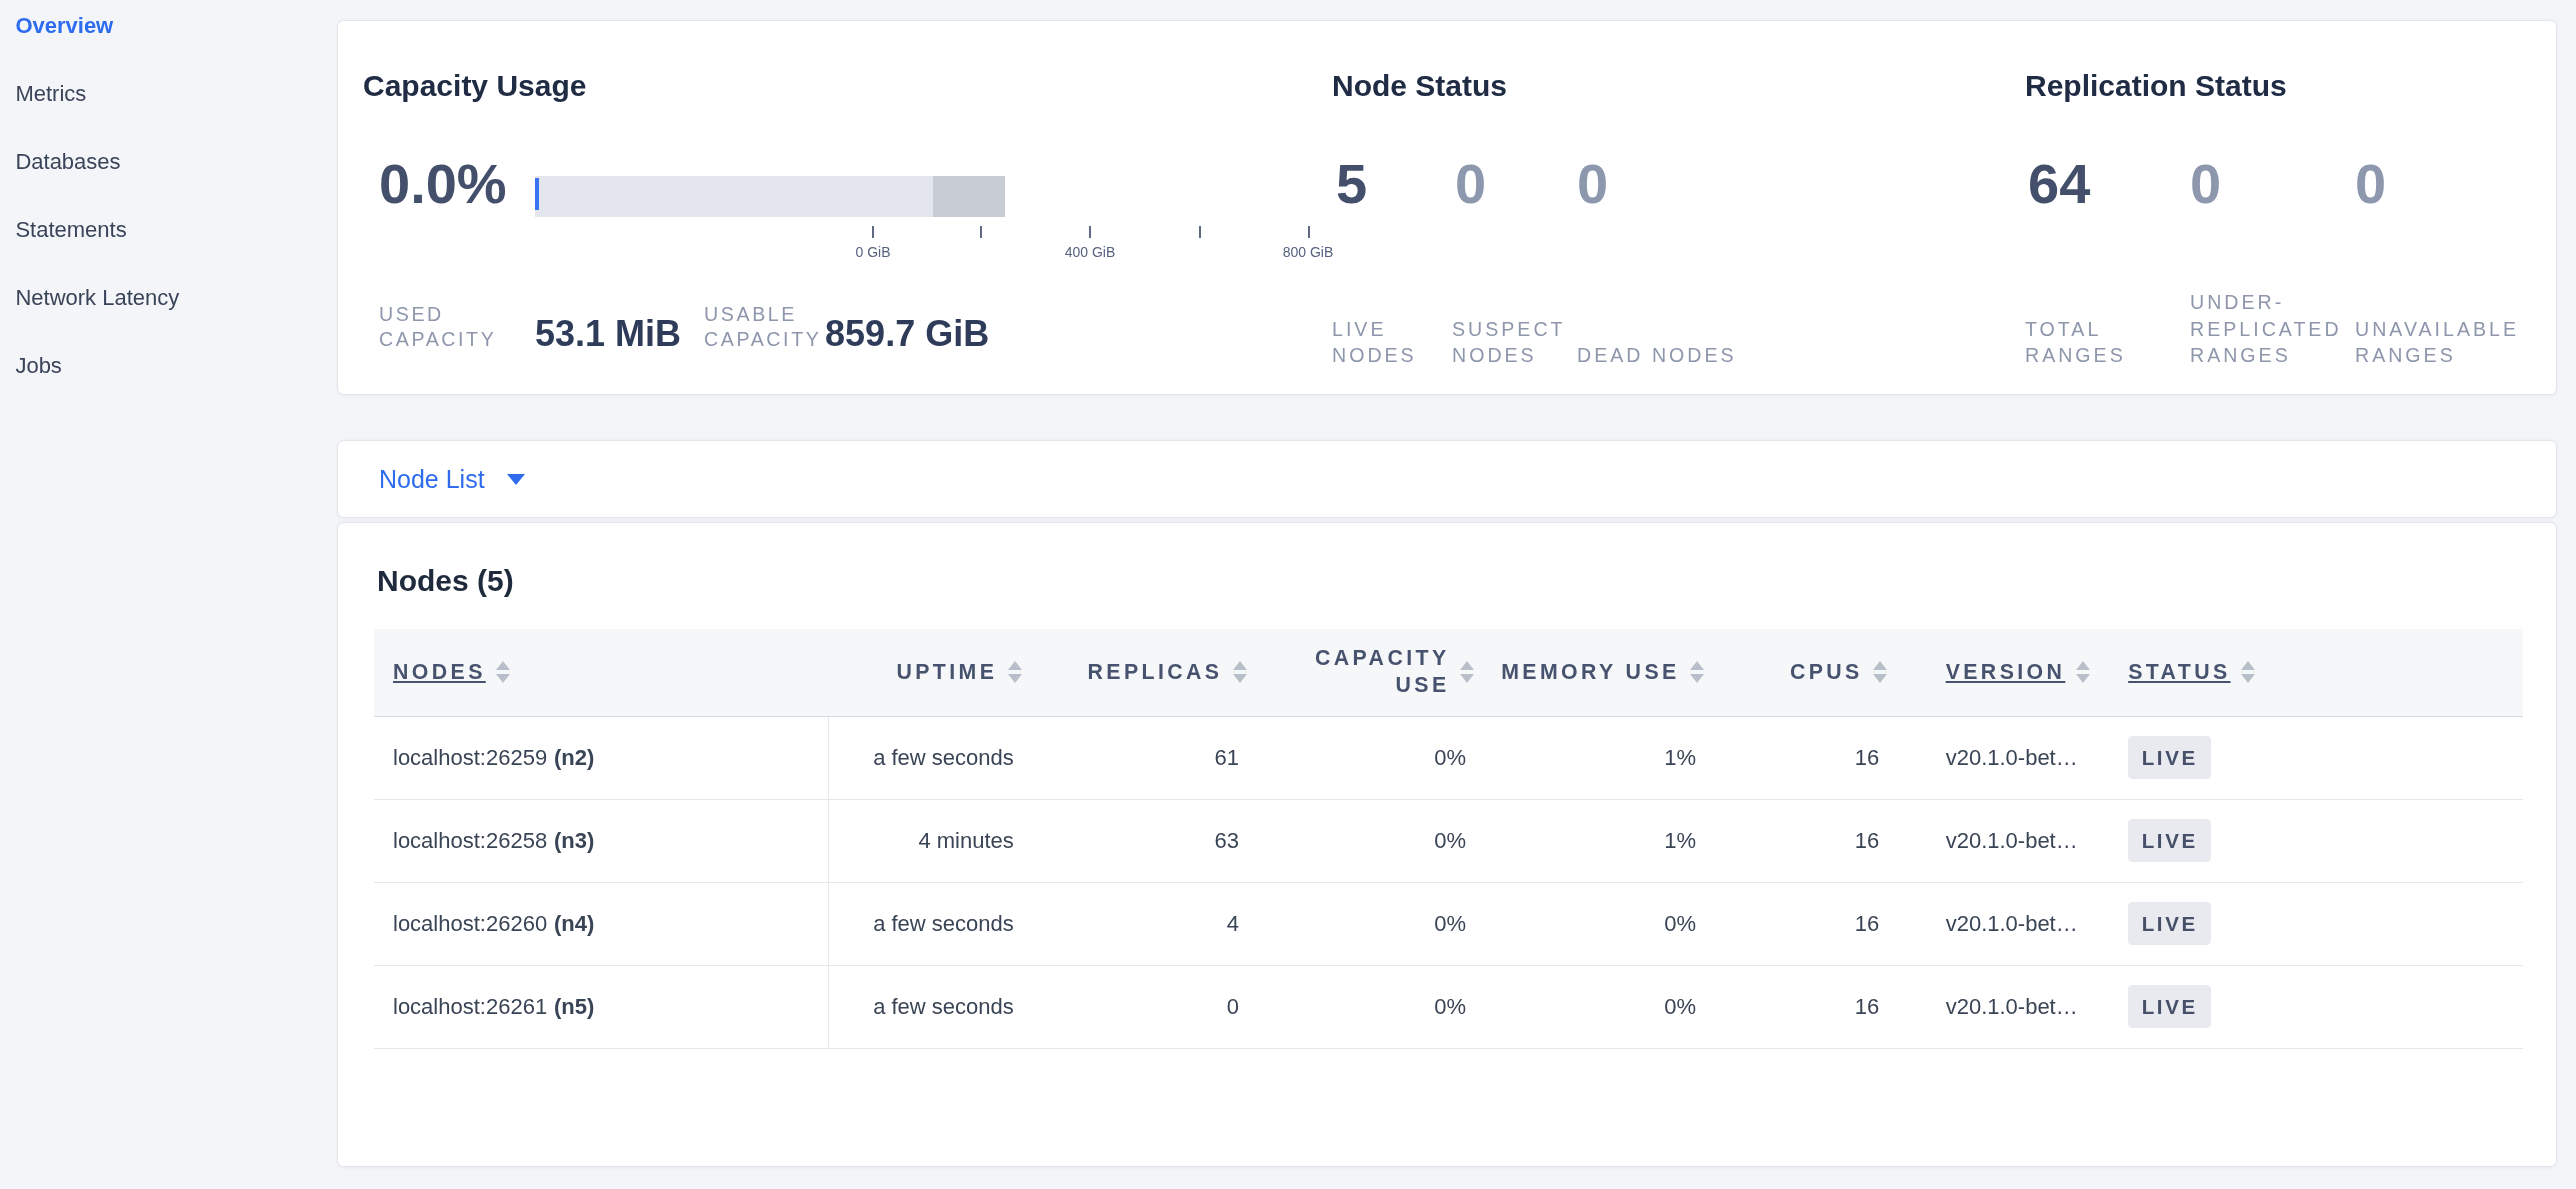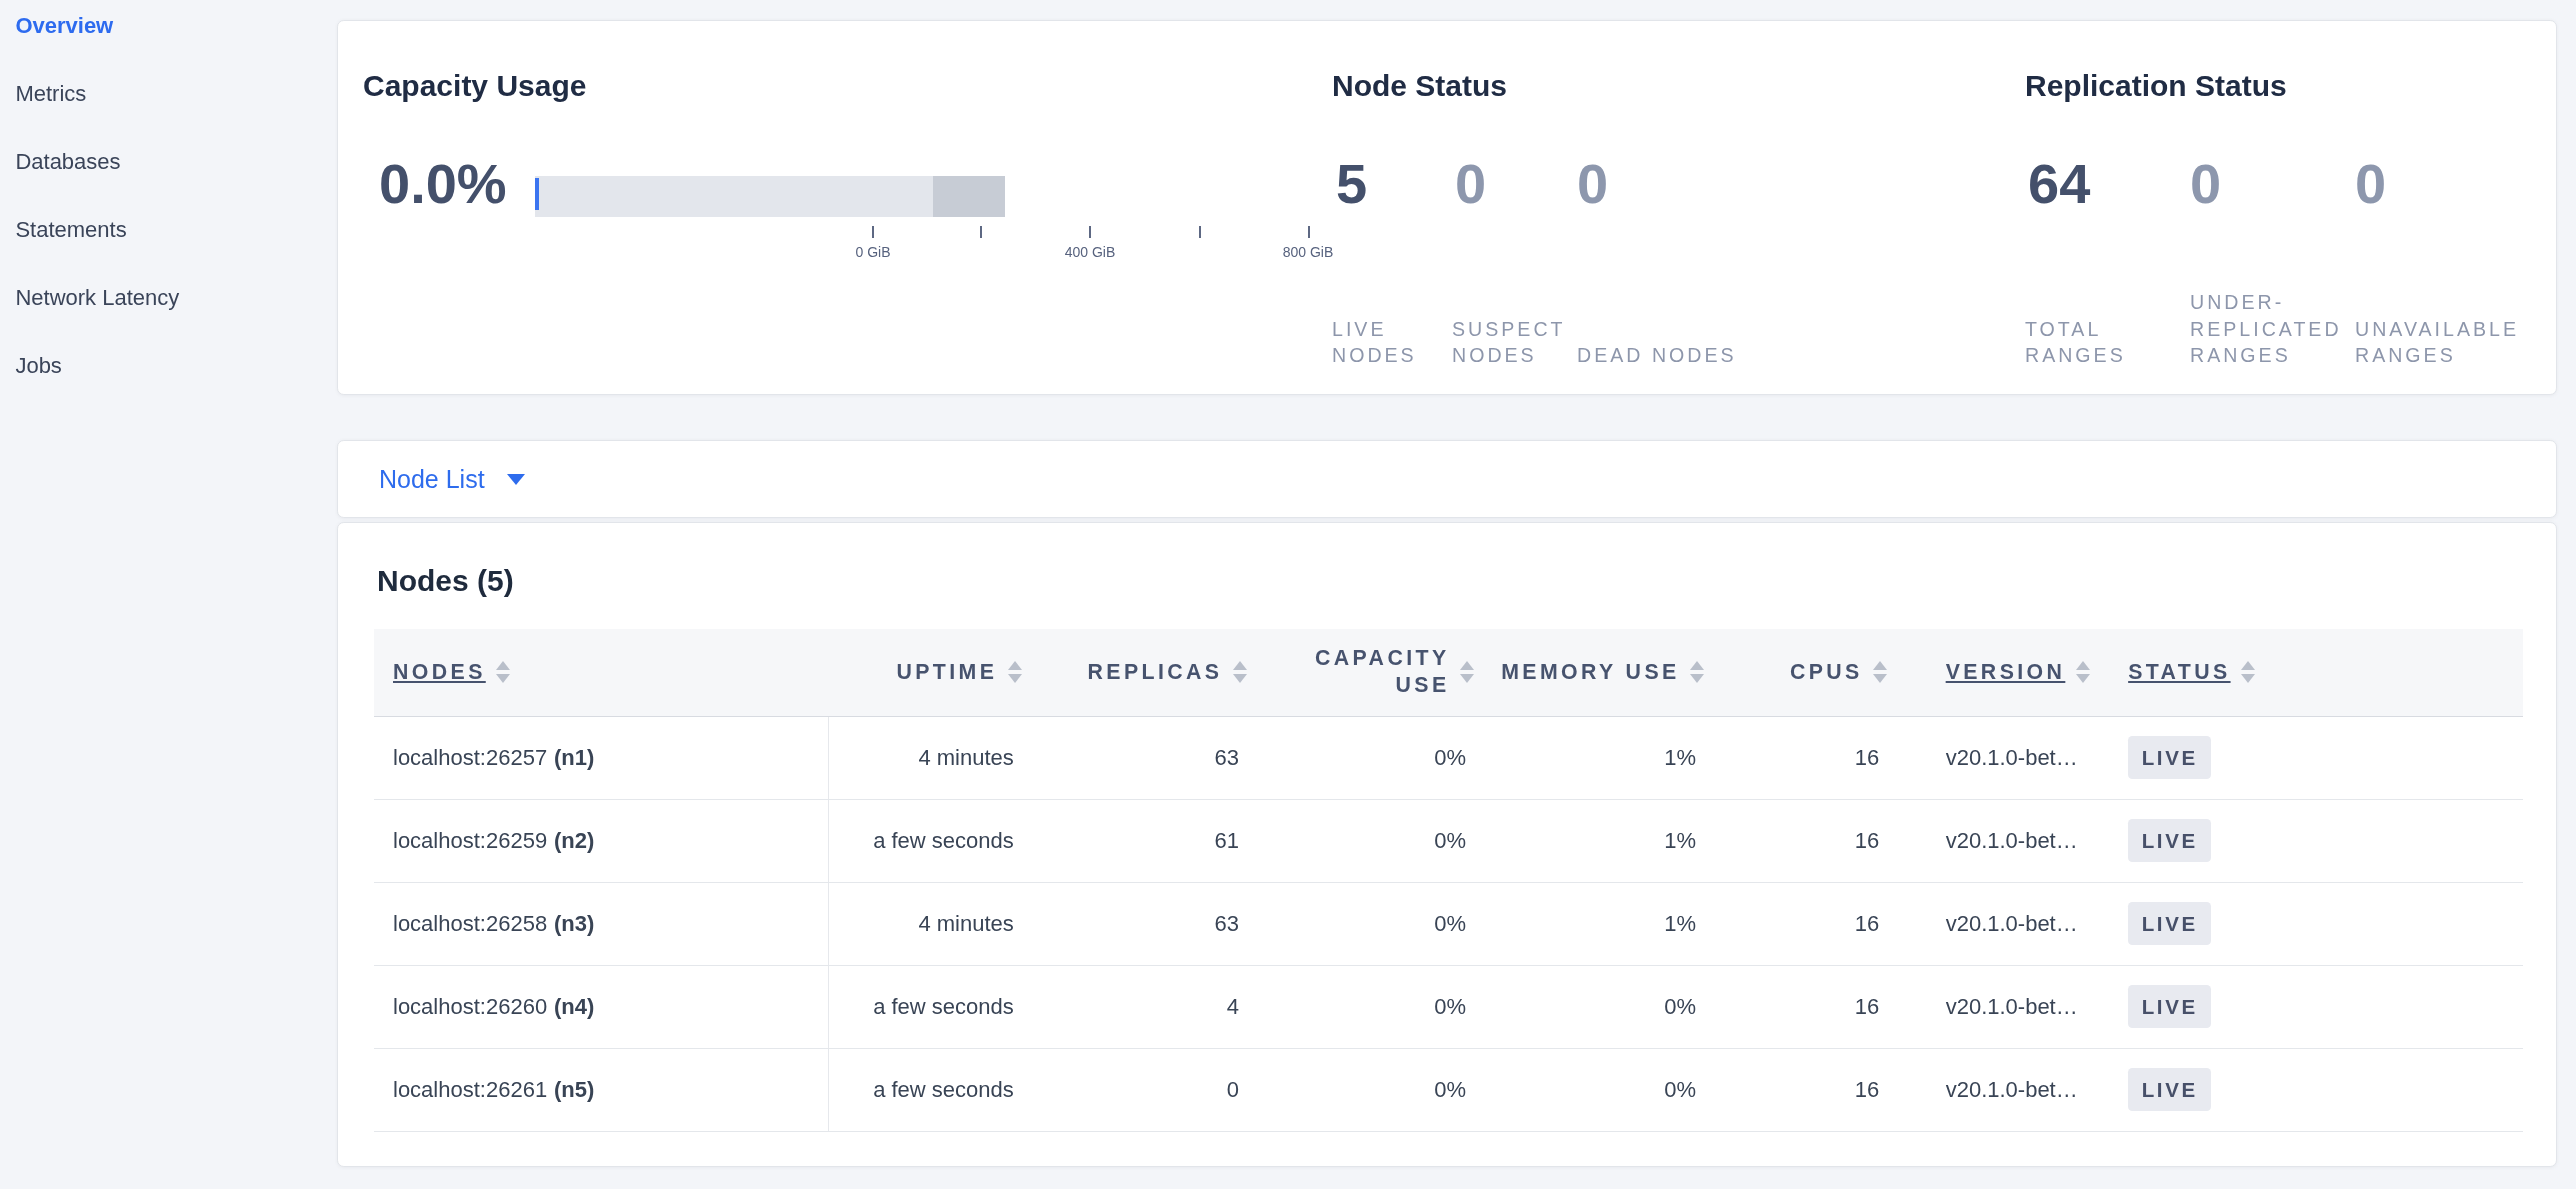--- a/index.html
+++ b/index.html
@@ -122,20 +122,26 @@
   </div>
   <div class="tick" style="left:534px"></div>
   <div class="tick" style="left:642px"></div>
   <div class="tick" style="left:751px"></div>
   <div class="tick" style="left:861px"></div>
   <div class="tick" style="left:970px"></div>
   <div class="tick-label" style="left:467px">0 GiB</div>
   <div class="tick-label" style="left:684px">400 GiB</div>
   <div class="tick-label" style="left:902px">800 GiB</div>
 
+  <div class="cap-stats">
+    <div class="cap-stat-label" style="width:128px;margin-right:28px">USED CAPACITY</div>
+    <div class="cap-stat-value" style="margin-right:23px">53.1 MiB</div>
+    <div class="cap-stat-label" style="width:121px">USABLE CAPACITY</div>
+    <div class="cap-stat-value">859.7 GiB</div>
+  </div>
 
   <h2 class="sec-title" style="left:994px">Node Status</h2>
   <div class="big-num-row" style="left:998px;grid-template-columns:119px 122px 171px">
     <div class="big-num">5</div>
     <div class="big-num dim">0</div>
     <div class="big-num dim">0</div>
   </div>
   <div class="stat-labels" style="left:994px;top:246px;grid-template-columns:120px 125px 171px">
     <div>LIVE NODES</div>
     <div>SUSPECT NODES</div>
@@ -247,65 +253,55 @@
               <span class="sort-icon">
                 <i class="up"></i>
                 <i class="down"></i>
               </span>
             </span>
         </th>
       </tr>
     </thead>
     <tbody>
       <tr>
-        <td class="cell-nodes"><span>localhost:26257</span><span class="node-name">(n1)</span></td>
-        <td class="num">4 minutes</td>
-        <td class="num">63</td>
+        <td class="cell-nodes"><span>localhost:26259</span><span class="node-name">(n2)</span></td>
+        <td class="num">a few seconds</td>
+        <td class="num">61</td>
         <td class="num">0%</td>
         <td class="num">1%</td>
         <td class="num">16</td>
         <td class="cell-version">v20.1.0-bet…</td>
         <td class="cell-status"><span class="badge">LIVE</span></td>
       </tr>
       <tr>
-        <td class="cell-nodes"><span>localhost:26259</span><span class="node-name">(n2)</span></td>
-        <td class="num">a few seconds</td>
-        <td class="num">61</td>
+        <td class="cell-nodes"><span>localhost:26258</span><span class="node-name">(n3)</span></td>
+        <td class="num">4 minutes</td>
+        <td class="num">63</td>
         <td class="num">0%</td>
         <td class="num">1%</td>
         <td class="num">16</td>
         <td class="cell-version">v20.1.0-bet…</td>
         <td class="cell-status"><span class="badge">LIVE</span></td>
       </tr>
       <tr>
-        <td class="cell-nodes"><span>localhost:26258</span><span class="node-name">(n3)</span></td>
-        <td class="num">4 minutes</td>
-        <td class="num">63</td>
-        <td class="num">0%</td>
-        <td class="num">1%</td>
+        <td class="cell-nodes"><span>localhost:26260</span><span class="node-name">(n4)</span></td>
+        <td class="num">a few seconds</td>
+        <td class="num">4</td>
+        <td class="num">0%</td>
+        <td class="num">0%</td>
         <td class="num">16</td>
         <td class="cell-version">v20.1.0-bet…</td>
         <td class="cell-status"><span class="badge">LIVE</span></td>
       </tr>
       <tr>
-        <td class="cell-nodes"><span>localhost:26260</span><span class="node-name">(n4)</span></td>
+        <td class="cell-nodes"><span>localhost:26261</span><span class="node-name">(n5)</span></td>
         <td class="num">a few seconds</td>
-        <td class="num">4</td>
+        <td class="num">0</td>
         <td class="num">0%</td>
         <td class="num">0%</td>
         <td class="num">16</td>
         <td class="cell-version">v20.1.0-bet…</td>
         <td class="cell-status"><span class="badge">LIVE</span></td>
       </tr>
-      <tr>
-        <td class="cell-nodes"><span>localhost:26261</span><span class="node-name">(n5)</span></td>
-        <td class="num">a few seconds</td>
-        <td class="num">0</td>
-        <td class="num">0%</td>
-        <td class="num">0%</td>
-        <td class="num">16</td>
-        <td class="cell-version">v20.1.0-bet…</td>
-        <td class="cell-status"><span class="badge">LIVE</span></td>
-      </tr>
     </tbody>
   </table>
 </section>
 
 
 </body></html>

